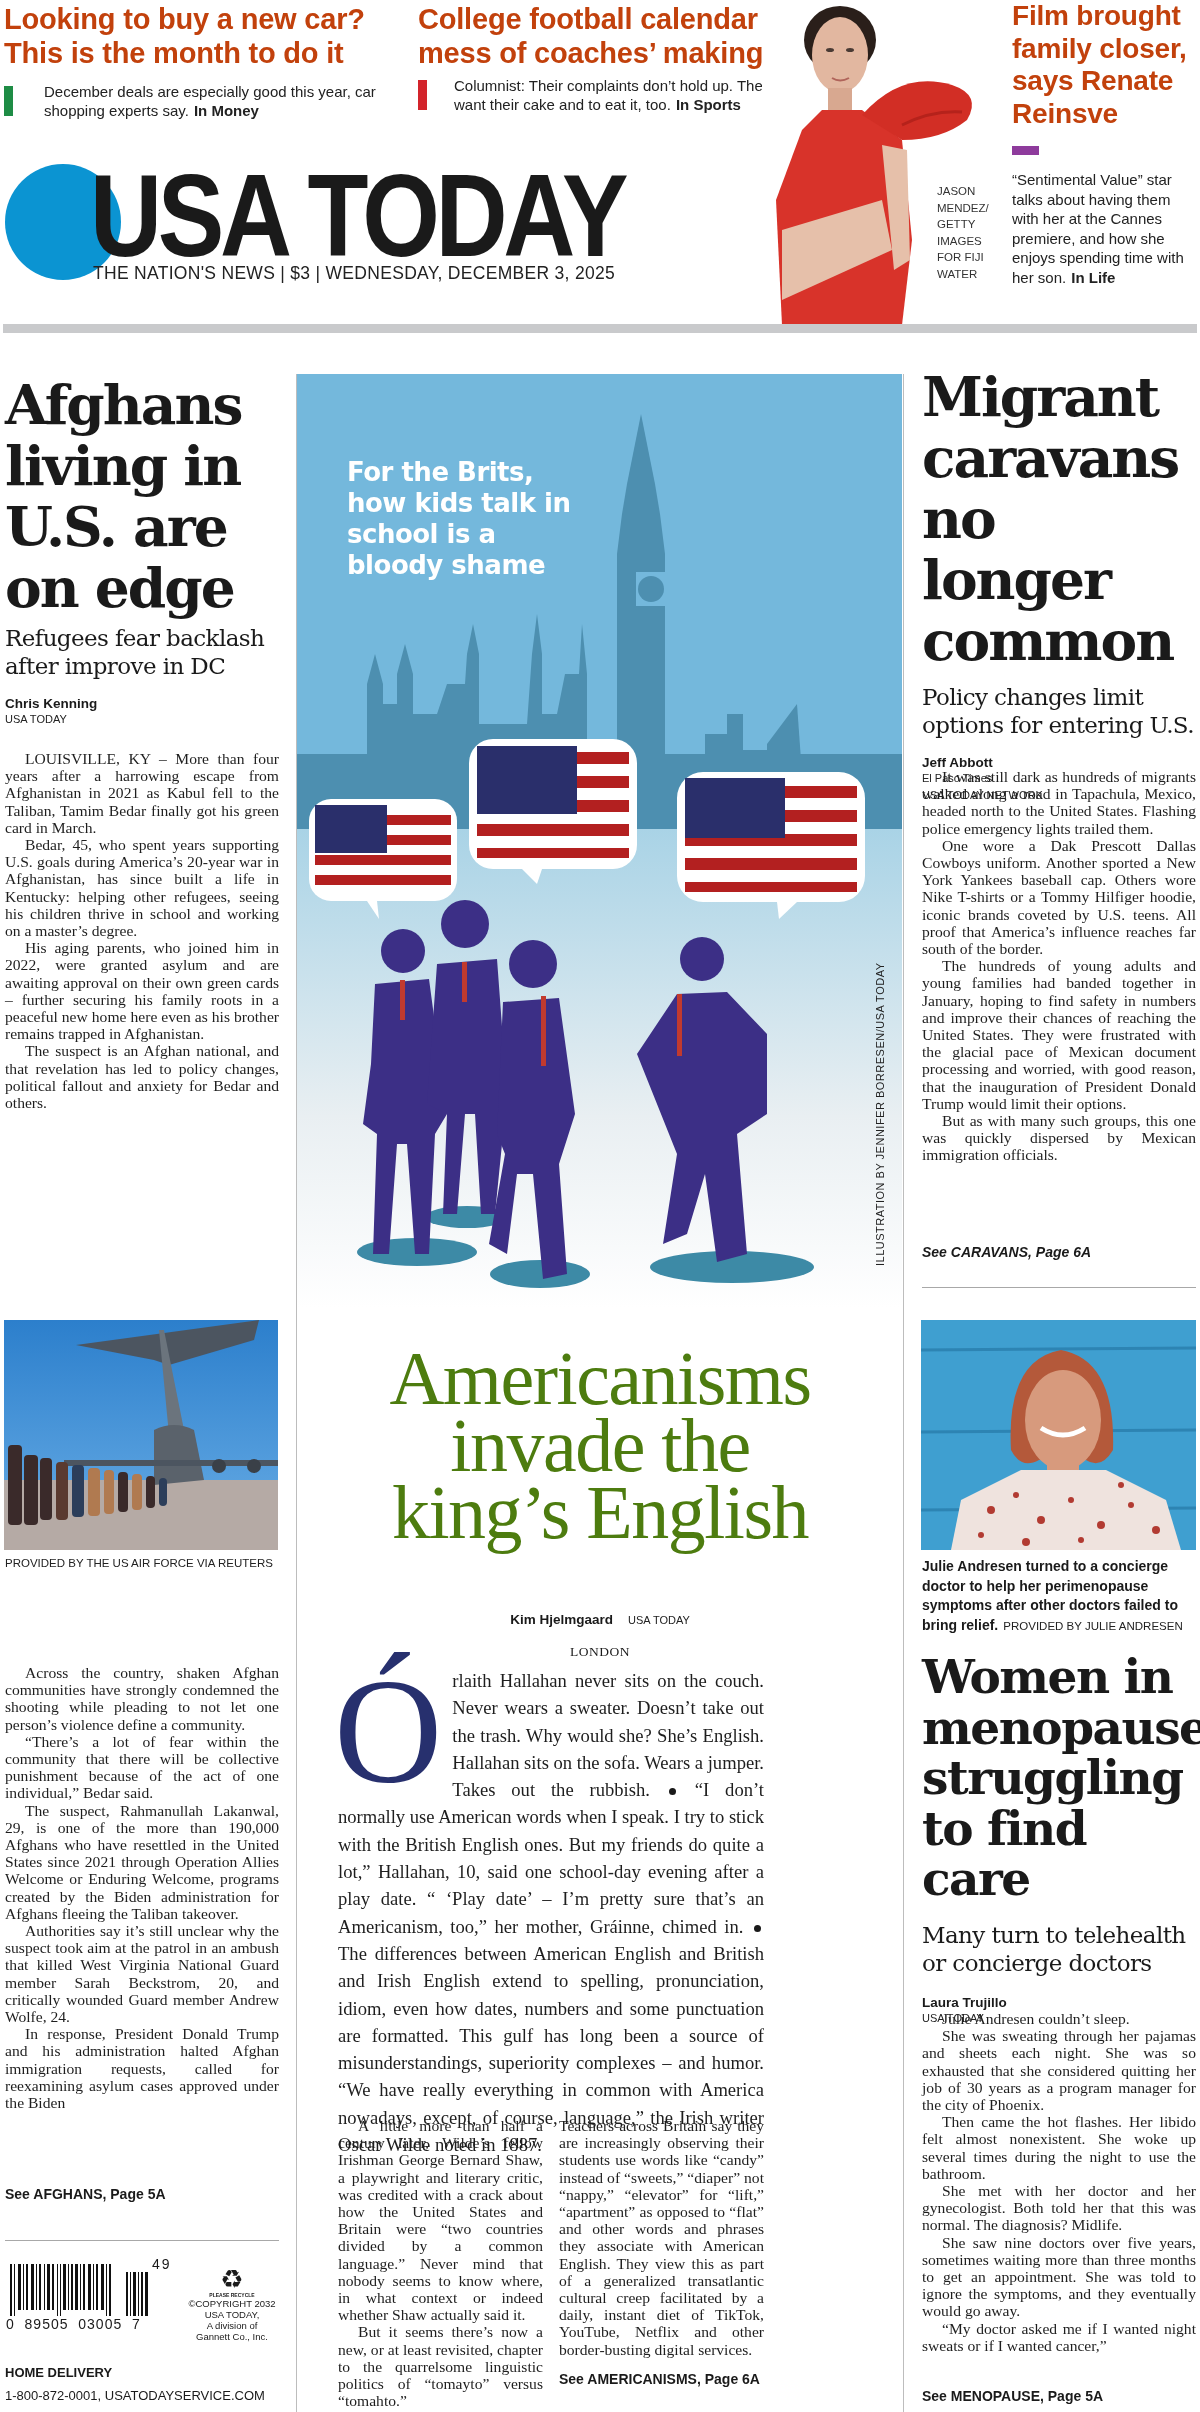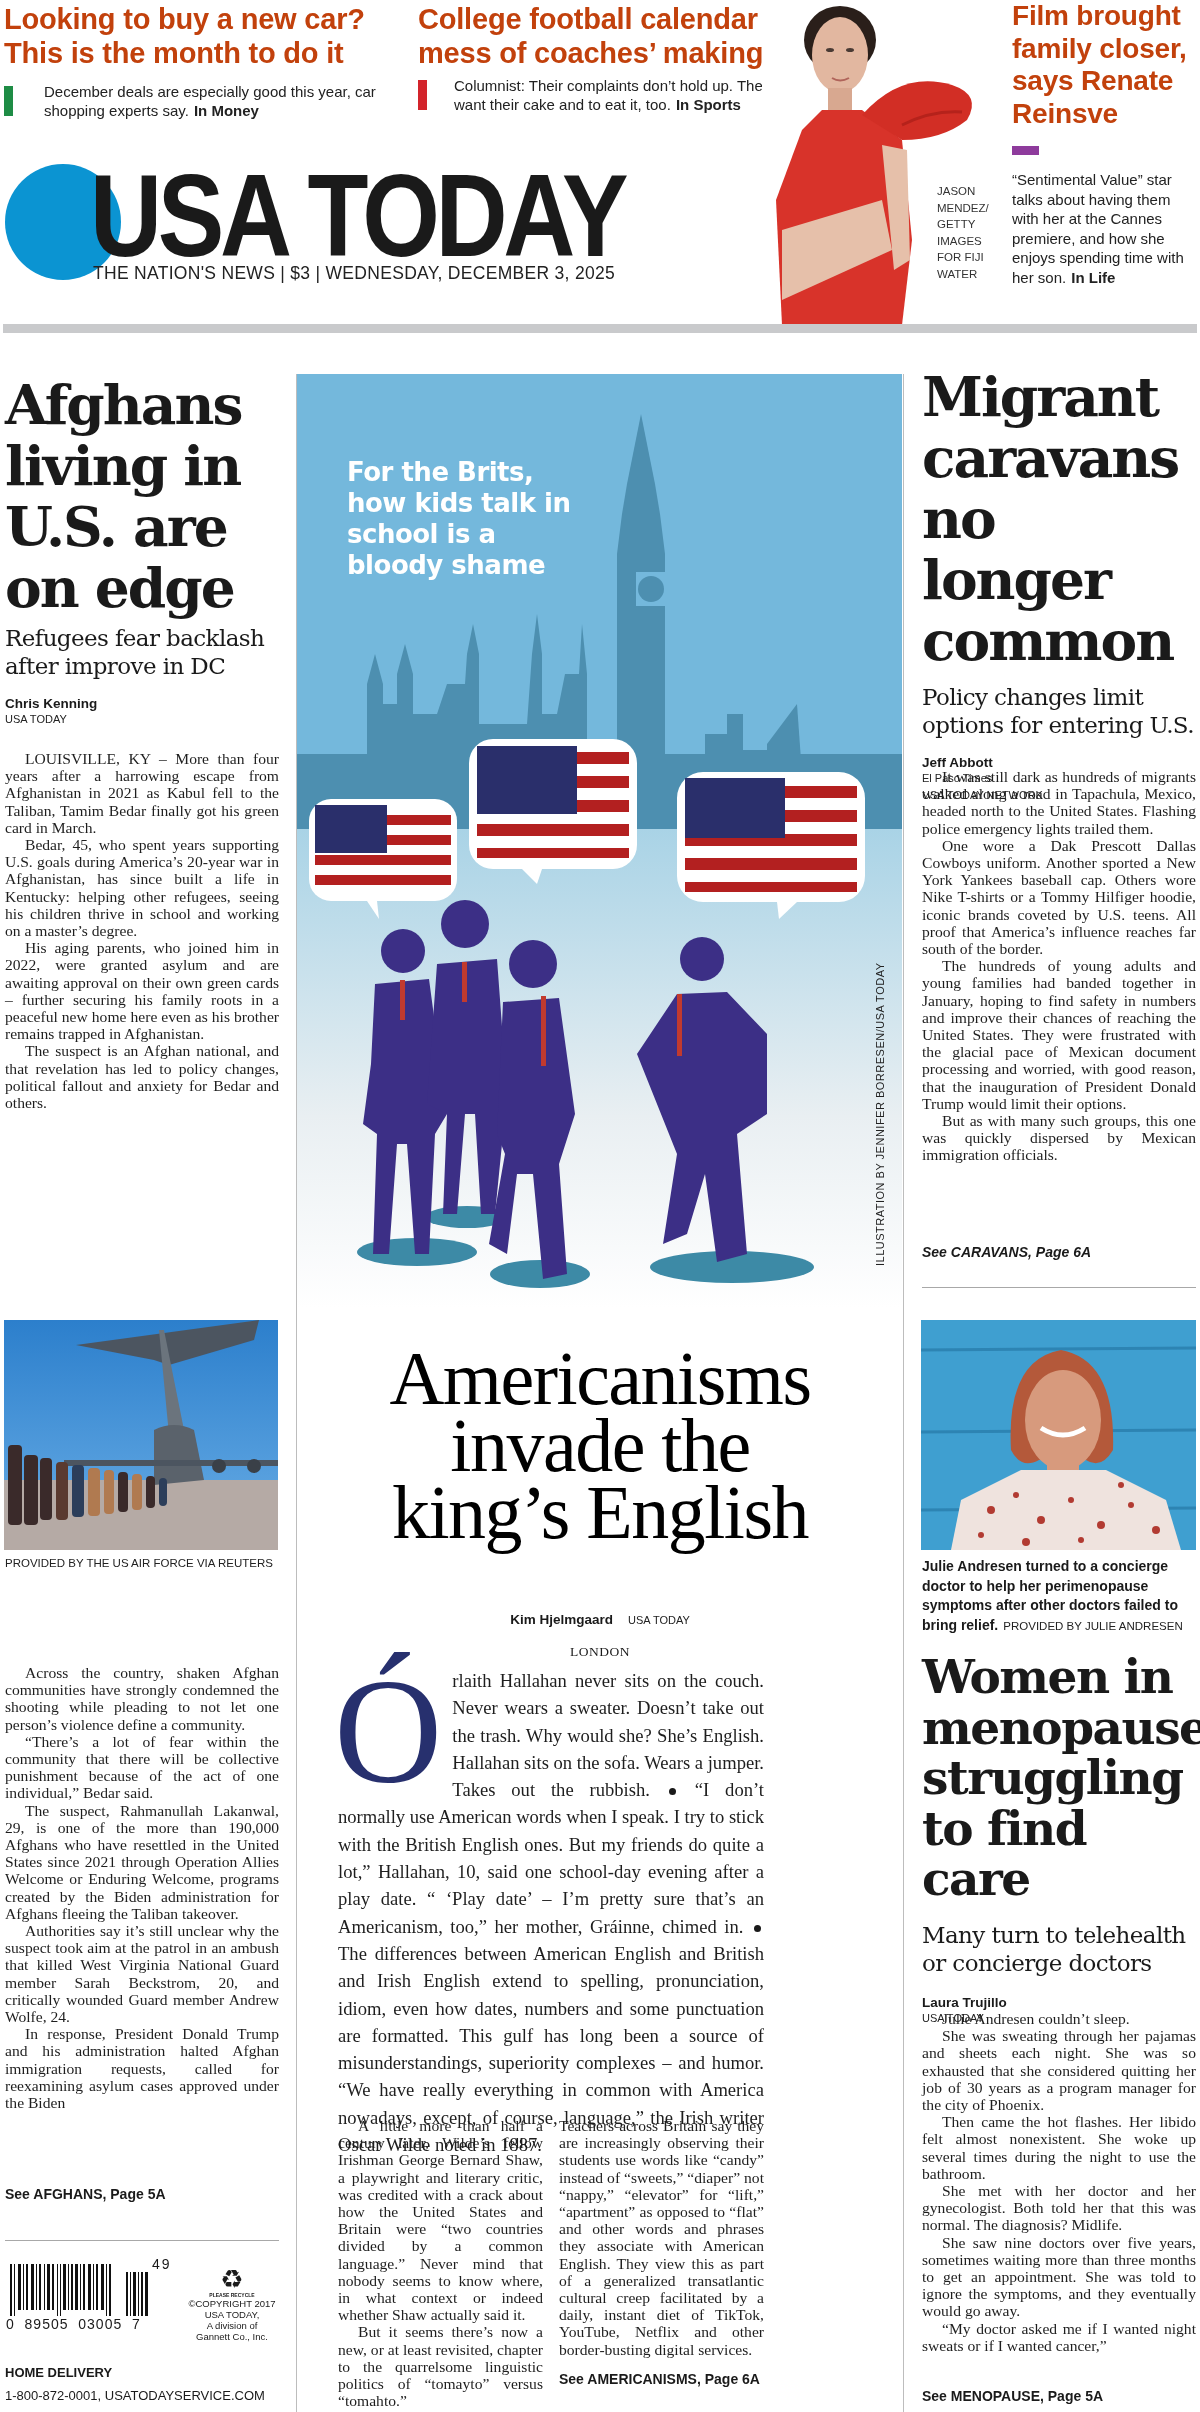--- a/index.html
+++ b/index.html
@@ -29,21 +29,21 @@
   .body-text p { text-indent: 20px; }
   .jump { font-family: "Liberation Sans", sans-serif; font-weight: 700; font-size: 14px; color: #1a1a1a; }
   .caption { font-family: "Liberation Sans", sans-serif; font-weight: 700; font-size: 14px; line-height: 18.5px; color: #1a1a1a; }
   .caption-credit { font-family: "Liberation Sans", sans-serif; font-weight: 400; font-size: 11.5px; color: #222; text-transform: uppercase; }
 
   
   .center-frame { border-left: 1px solid #bdbdbd; border-right: 1px solid #bdbdbd; }
   .illus { overflow: hidden; background: #737373; }
   .illus-head { font-family: "DejaVu Sans", sans-serif; font-weight: 700; font-size: 26px; line-height: 31px; color: #ffffff; letter-spacing: -0.5px; }
   .illus-credit { font-family: "Liberation Sans", sans-serif; font-size: 11px; color: #222; letter-spacing: 0.5px; writing-mode: vertical-rl; transform: rotate(180deg); white-space: nowrap; }
-  .main-hed { font-family: "Liberation Serif", serif; font-size: 76px; line-height: 67px; color: #000000; text-align: center; letter-spacing: -1.5px; }
+  .main-hed { font-family: "Liberation Serif", serif; font-size: 76px; line-height: 67px; color: #4d7c0f; text-align: center; letter-spacing: -1.5px; }
   .lead-text { font-family: "Liberation Serif", serif; font-size: 18.6px; line-height: 27.3px; color: #1e1e1e; text-align: justify; }
   .dropcap { font-family: "Liberation Serif", serif; font-size: 150px; line-height: 120px; color: #27306e; float: left; margin: 4px 10px 0 -4px; }
   .bullet { display: inline-block; width: 7px; height: 7px; border-radius: 50%; background: #1a1a1a; vertical-align: middle; margin: 0 3px; }
   .dateline { font-family: "Liberation Serif", serif; font-size: 13.5px; letter-spacing: 0.5px; text-align: center; }
 
   
   .photo { overflow: hidden; position: absolute; }
   .footer-label { font-family: "Liberation Sans", sans-serif; font-weight: 700; font-size: 13px; }
   .footer-val { font-family: "Liberation Sans", sans-serif; font-size: 13px; }
   .hr { height: 1px; background: #a8a8a8; position: absolute; }
@@ -213,21 +213,21 @@
         <rect x="137" y="10" width="3" height="44"></rect>
     </g>
   </svg>
 </div>
 <div class="abs sans" style="left:152px; top:2256px; font-size:14px; letter-spacing:2px;">49</div>
 <div class="abs sans" style="left:6px; top:2316px; font-size:14px; letter-spacing:1px; white-space:pre;">0  89505  03005  7</div>
 
 <div class="abs" style="left:184px; top:2266px; width:96px; text-align:center;">
   <div style="font-size:26px; line-height:26px; font-family:'DejaVu Sans', sans-serif;">♻</div>
   <div class="sans" style="font-size:5px; font-weight:700;">PLEASE RECYCLE</div>
-  <div class="sans" style="font-size:9.5px; line-height:11px;">©COPYRIGHT 2017</div>
+  <div class="sans" style="font-size:9.5px; line-height:11px;">©COPYRIGHT 2032</div>
   <div class="sans" style="font-size:9.5px; line-height:11px;">USA TODAY,</div>
   <div class="sans" style="font-size:9.5px; line-height:11px;">A division of</div>
   <div class="sans" style="font-size:9.5px; line-height:11px;">Gannett Co., Inc.</div>
 </div>
 
 <div class="abs footer-label" style="left:5px; top:2365px;">HOME DELIVERY</div>
 <div class="abs footer-val" style="left:5px; top:2388px;">1-800-872-0001, USATODAYSERVICE.COM</div>
 
 <div class="abs center-frame" style="left:296px; top:374px; width:608px; height:2038px;"></div>
 

